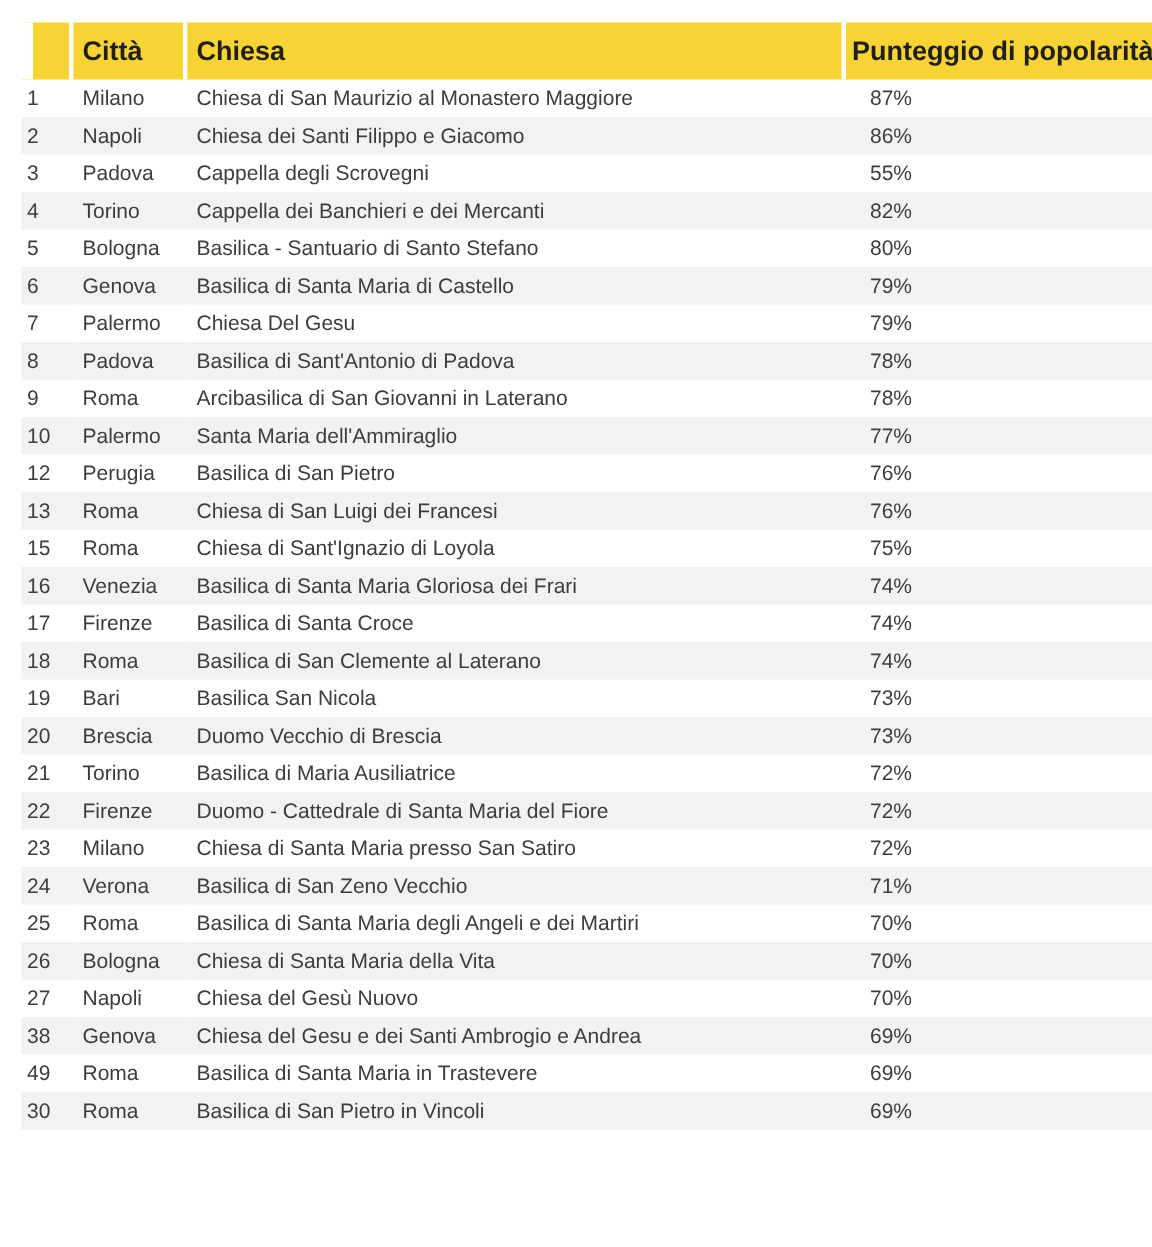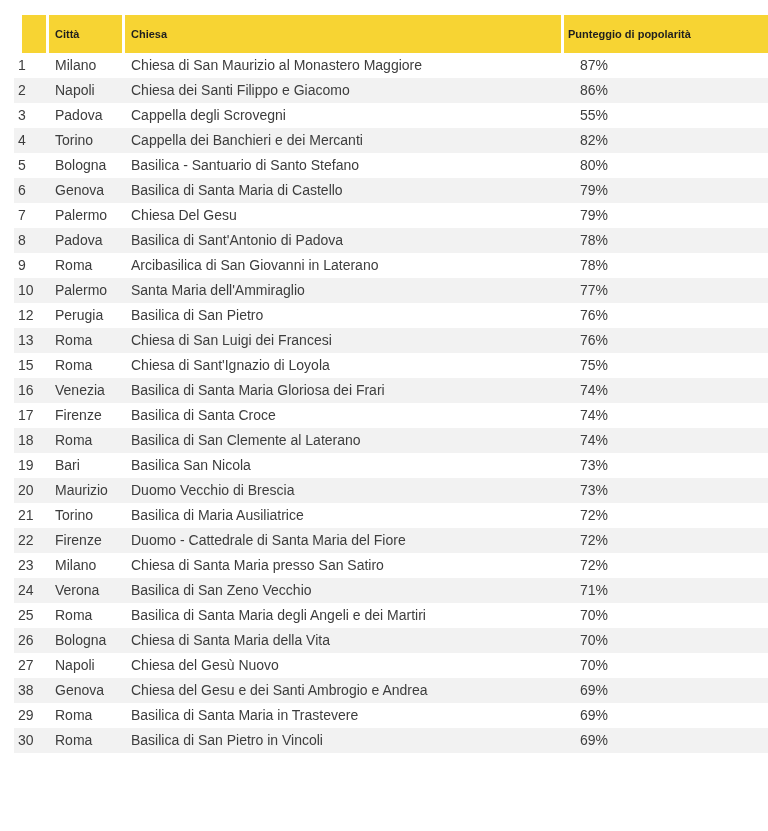--- a/index.html
+++ b/index.html
@@ -28,21 +28,21 @@
     border-spacing: 0;
     table-layout: fixed;
     width: 734px;
     font-size: 14px;
     color: var(--body-text, #3D3D3D);
   }
   thead th {
     background: var(--header-bg, #F7D433);
     color: var(--header-text, #1F1F1F);
     font-weight: bold;
-    font-size: 11px;
+    font-size: 18px;
     text-align: left;
     height: 38px;
     vertical-align: middle;
     padding: 0 0 0 6px;
     border-right: 3px solid #ffffff;
     white-space: nowrap;
     overflow: hidden;
   }
   thead th.col-rank  { width: 35px; border-left: 8px solid #ffffff; }
   thead th.col-city  { width: 76px; }
@@ -171,21 +171,21 @@
     <td class="col-score">74%</td>
   </tr>
         <tr>
     <td class="col-rank">19</td>
     <td class="col-city">Bari</td>
     <td class="col-church">Basilica San Nicola</td>
     <td class="col-score">73%</td>
   </tr>
         <tr>
     <td class="col-rank">20</td>
-    <td class="col-city">Maurizio</td>
+    <td class="col-city">Brescia</td>
     <td class="col-church">Duomo Vecchio di Brescia</td>
     <td class="col-score">73%</td>
   </tr>
         <tr>
     <td class="col-rank">21</td>
     <td class="col-city">Torino</td>
     <td class="col-church">Basilica di Maria Ausiliatrice</td>
     <td class="col-score">72%</td>
   </tr>
         <tr>
@@ -224,21 +224,21 @@
     <td class="col-church">Chiesa del Gesù Nuovo</td>
     <td class="col-score">70%</td>
   </tr>
         <tr>
     <td class="col-rank">38</td>
     <td class="col-city">Genova</td>
     <td class="col-church">Chiesa del Gesu e dei Santi Ambrogio e Andrea</td>
     <td class="col-score">69%</td>
   </tr>
         <tr>
-    <td class="col-rank">29</td>
+    <td class="col-rank">49</td>
     <td class="col-city">Roma</td>
     <td class="col-church">Basilica di Santa Maria in Trastevere</td>
     <td class="col-score">69%</td>
   </tr>
         <tr>
     <td class="col-rank">30</td>
     <td class="col-city">Roma</td>
     <td class="col-church">Basilica di San Pietro in Vincoli</td>
     <td class="col-score">69%</td>
   </tr>

